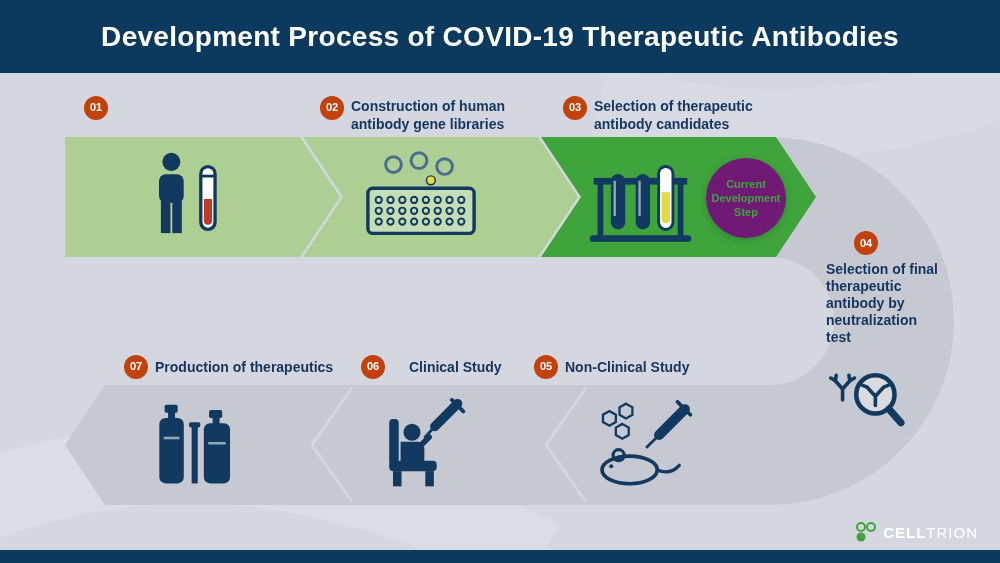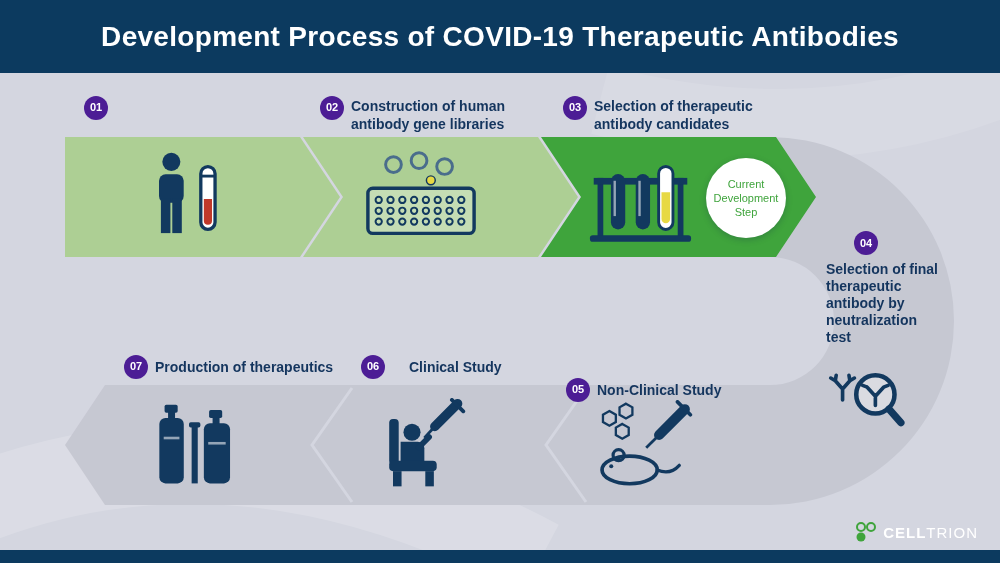--- a/index.html
+++ b/index.html
@@ -20,47 +20,47 @@
   .bgsvg { position:absolute; inset:0; z-index:0; }
 
   
   .seg { position:absolute; top:137px; height:120px; width:275px; z-index:2; }
   .seg1 { left:65px;  background:#adcf94; clip-path:polygon(0 0, 235px 0, 100% 50%, 235px 100%, 0 100%); }
   .seg2 { left:303px; background:#adcf94; clip-path:polygon(0 0, 235px 0, 100% 50%, 235px 100%, 0 100%, 40px 50%); }
   .seg3 { left:541px; background:#3fa43c; clip-path:polygon(0 0, 235px 0, 100% 50%, 235px 100%, 0 100%, 40px 50%); }
 
   
   .num {
-    width:24px; height:24px; border-radius:50%; background:#4c1d95; color:#fff;
+    width:24px; height:24px; border-radius:50%; background:#c2410c; color:#fff;
     font-size:11px; font-weight:bold; display:flex; align-items:center; justify-content:center;
     flex:none;
   }
   
   .step-label {
     position:absolute; display:flex; gap:7px; align-items:flex-start; z-index:4;
     color:#14355e; font-weight:bold; font-size:14px; line-height:1.25;
   }
   .step-label .lbl { padding-top:2px; }
   .lab1 { left:84px;  top:96px; } .lab1 .lbl { width:172px; }
   .lab2 { left:320px; top:96px; } .lab2 .lbl { width:168px; }
   .lab3 { left:563px; top:96px; } .lab3 .lbl { width:168px; }
-  .lab5 { left:566px; top:355px;margin-top:23px; } .lab6 { left:361px; top:355px;gap:24px; } .lab7 { left:108px; top:355px;padding-left:16px; }
+  .lab5 { left:534px; top:355px; } .lab6 { left:361px; top:355px;gap:24px; } .lab7 { left:108px; top:355px;padding-left:16px; }
   .one-line .lbl { white-space:nowrap; padding-top:4px; }
 
   
   .step4 { position:absolute; left:826px; top:231px; z-index:4; color:#14355e; font-weight:bold; }
   .step4 .num { margin-left:28px; margin-bottom:6px; }
   .step4 .lbl4 { width:116px; font-size:14px; line-height:1.22; }
 
   
   .badge {
     position:absolute; left:706px; top:158px; width:80px; height:80px; border-radius:50%;
-    background:#ffffff; z-index:3; display:flex; flex-direction:column;
+    background:#701a75; z-index:3; display:flex; flex-direction:column;
     align-items:center; justify-content:center; text-align:center;
-    color:#3fa43c; font-weight:normal; font-size:11px; line-height:1.3;
+    color:#3fa43c; font-weight:bold; font-size:11px; line-height:1.3;
     box-shadow:0 2px 6px rgba(20,40,70,0.25);
   }
 
   
   .icon { position:absolute; z-index:3; }
   .ic1 { left:140px; top:148px; width:95px;  height:98px; }
   .ic2 { left:362px; top:150px; width:118px; height:95px; }
   .ic3 { left:588px; top:147px; width:105px; height:100px; }
   .ic4 { left:828px; top:350px; width:82px;  height:88px; }
   .ic5 { left:578px; top:400px; width:118px; height:92px; }

